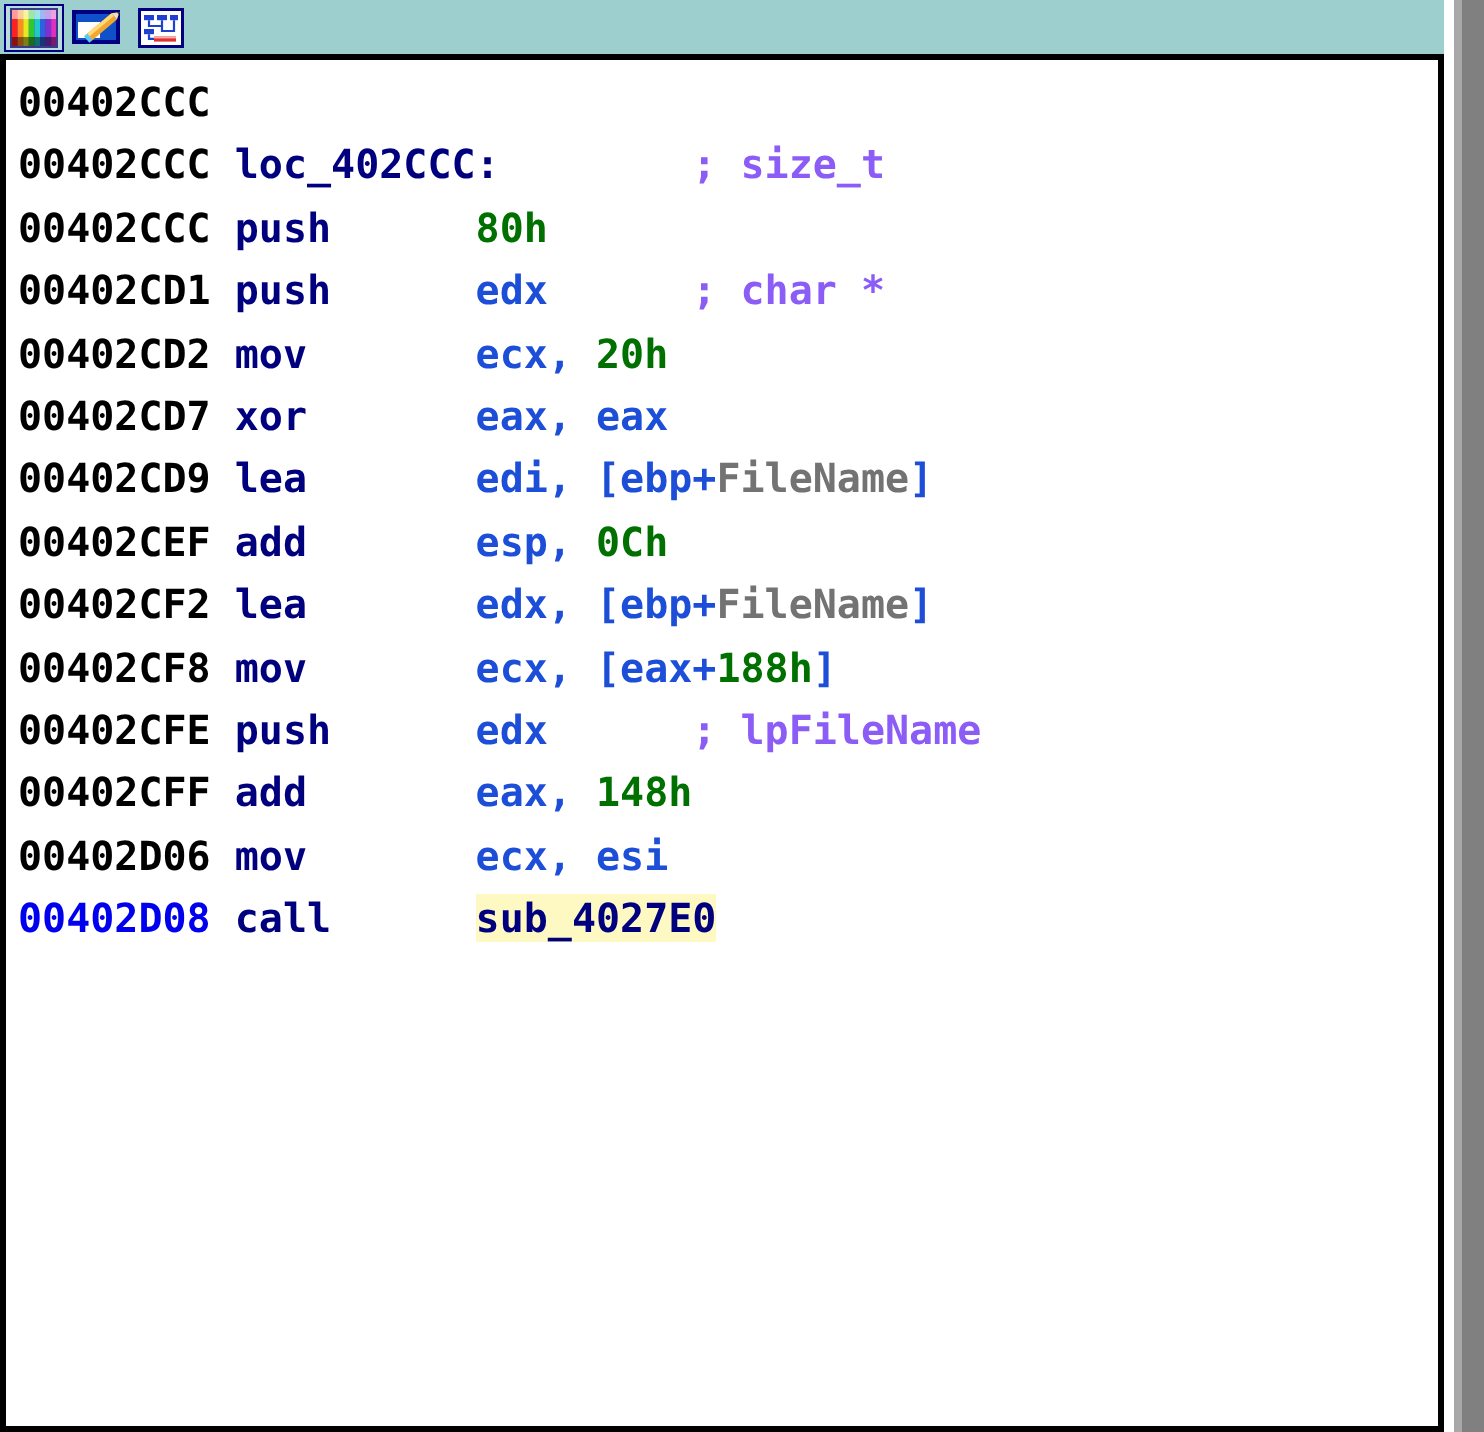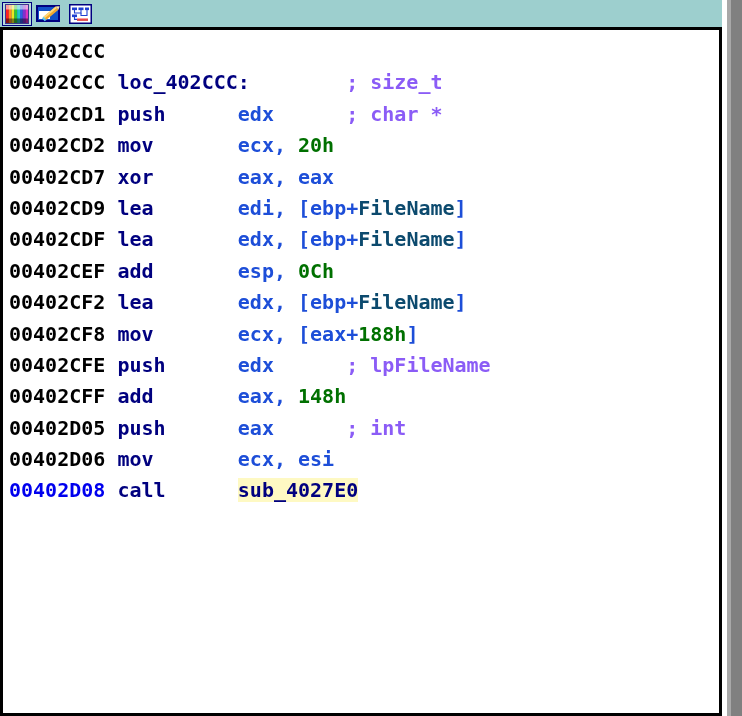--- a/index.html
+++ b/index.html
@@ -82,21 +82,21 @@
     font-size: 20px;
     font-weight: bold;
     letter-spacing: 0px;
   }
 
   .addr      { color: #000000; }
   .addr-cur  { color: #0000ee; }
   .mnem      { color: #00007f; }
   .op        { color: #1d4ed8; }
   .num       { color: #007000; }
-  .name      { color: #0c4a6e; }
+  .name      { color: #737373; }
   .label     { color: #00007f; }
   .comment   { color: #8b5cf6; }
   .extfn     { color: #8c8ce0; }
   .hl        { background: #fef9c3; color: #00007f; }
 
   
   #gutter {
     position: absolute;
     left: 727px;
     top: 0;
@@ -164,31 +164,30 @@
         <path d="M6.5 14.1 L6.5 16.4 L9 16.4" stroke="#2040d0" stroke-width="1.1" fill="none"></path>
       </svg>
     </div>
 
   </div>
 
   <div id="codepane">
     <div id="codeinner">
         <div class="line"><span class="addr">00402CCC </span></div>
         <div class="line"><span class="addr">00402CCC </span><span class="label">loc_402CCC:</span><span>        </span><span class="comment">; size_t</span></div>
+        <div class="line"><span class="addr">00402CCC </span><span class="mnem">push      </span><span class="num">80h</span></div>
         <div class="line"><span class="addr">00402CD1 </span><span class="mnem">push      </span><span class="op">edx</span><span>      </span><span class="comment">; char *</span></div>
         <div class="line"><span class="addr">00402CD2 </span><span class="mnem">mov       </span><span class="op">ecx, </span><span class="num">20h</span></div>
         <div class="line"><span class="addr">00402CD7 </span><span class="mnem">xor       </span><span class="op">eax, eax</span></div>
         <div class="line"><span class="addr">00402CD9 </span><span class="mnem">lea       </span><span class="op">edi, [ebp+</span><span class="name">FileName</span><span class="op">]</span></div>
-        <div class="line"><span class="addr">00402CDF </span><span class="mnem">lea       </span><span class="op">edx, [ebp+</span><span class="name">FileName</span><span class="op">]</span></div>
         <div class="line"><span class="addr">00402CEF </span><span class="mnem">add       </span><span class="op">esp, </span><span class="num">0Ch</span></div>
         <div class="line"><span class="addr">00402CF2 </span><span class="mnem">lea       </span><span class="op">edx, [ebp+</span><span class="name">FileName</span><span class="op">]</span></div>
         <div class="line"><span class="addr">00402CF8 </span><span class="mnem">mov       </span><span class="op">ecx, [eax+</span><span class="num">188h</span><span class="op">]</span></div>
         <div class="line"><span class="addr">00402CFE </span><span class="mnem">push      </span><span class="op">edx</span><span>      </span><span class="comment">; lpFileName</span></div>
         <div class="line"><span class="addr">00402CFF </span><span class="mnem">add       </span><span class="op">eax, </span><span class="num">148h</span></div>
-        <div class="line"><span class="addr">00402D05 </span><span class="mnem">push      </span><span class="op">eax</span><span>      </span><span class="comment">; int</span></div>
         <div class="line"><span class="addr">00402D06 </span><span class="mnem">mov       </span><span class="op">ecx, esi</span></div>
         <div class="line"><span class="addr-cur">00402D08 </span><span class="mnem">call      </span><span class="hl">sub_4027E0</span></div>
       </div>
   </div>
 
 </div>
 
 <div id="gutter">
   <div id="gutter-light"></div>
 </div>

